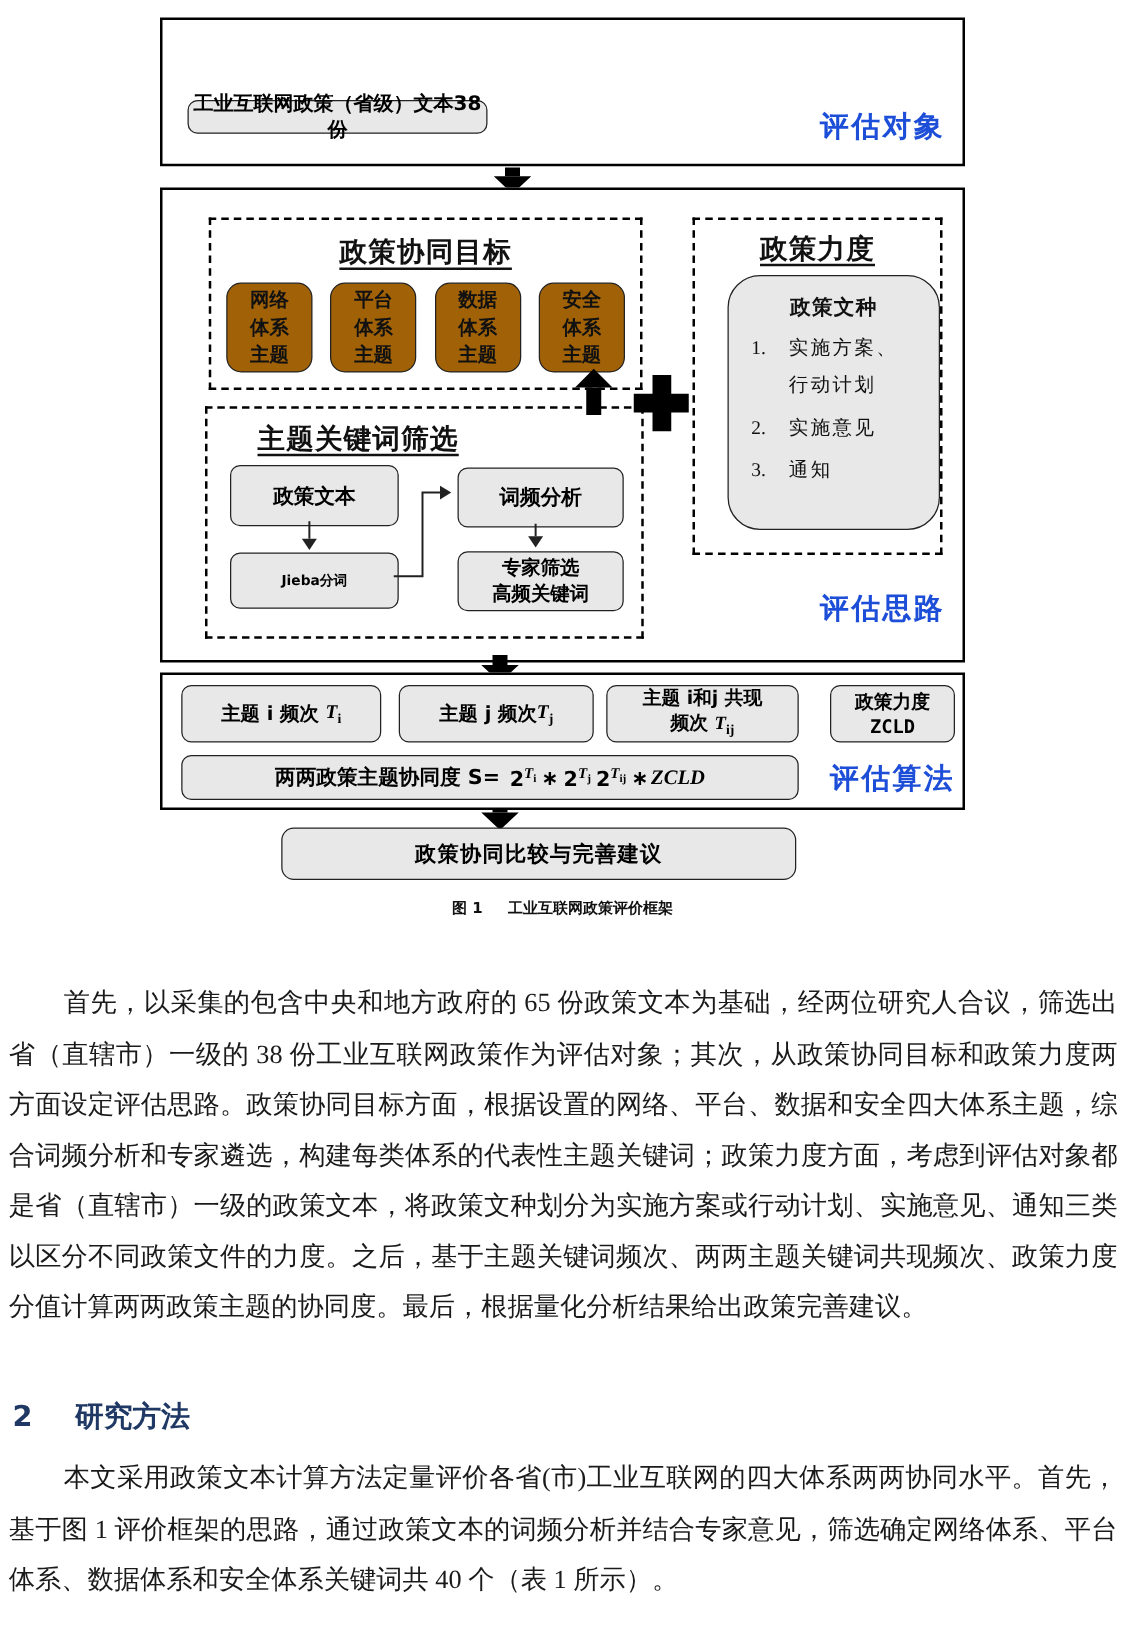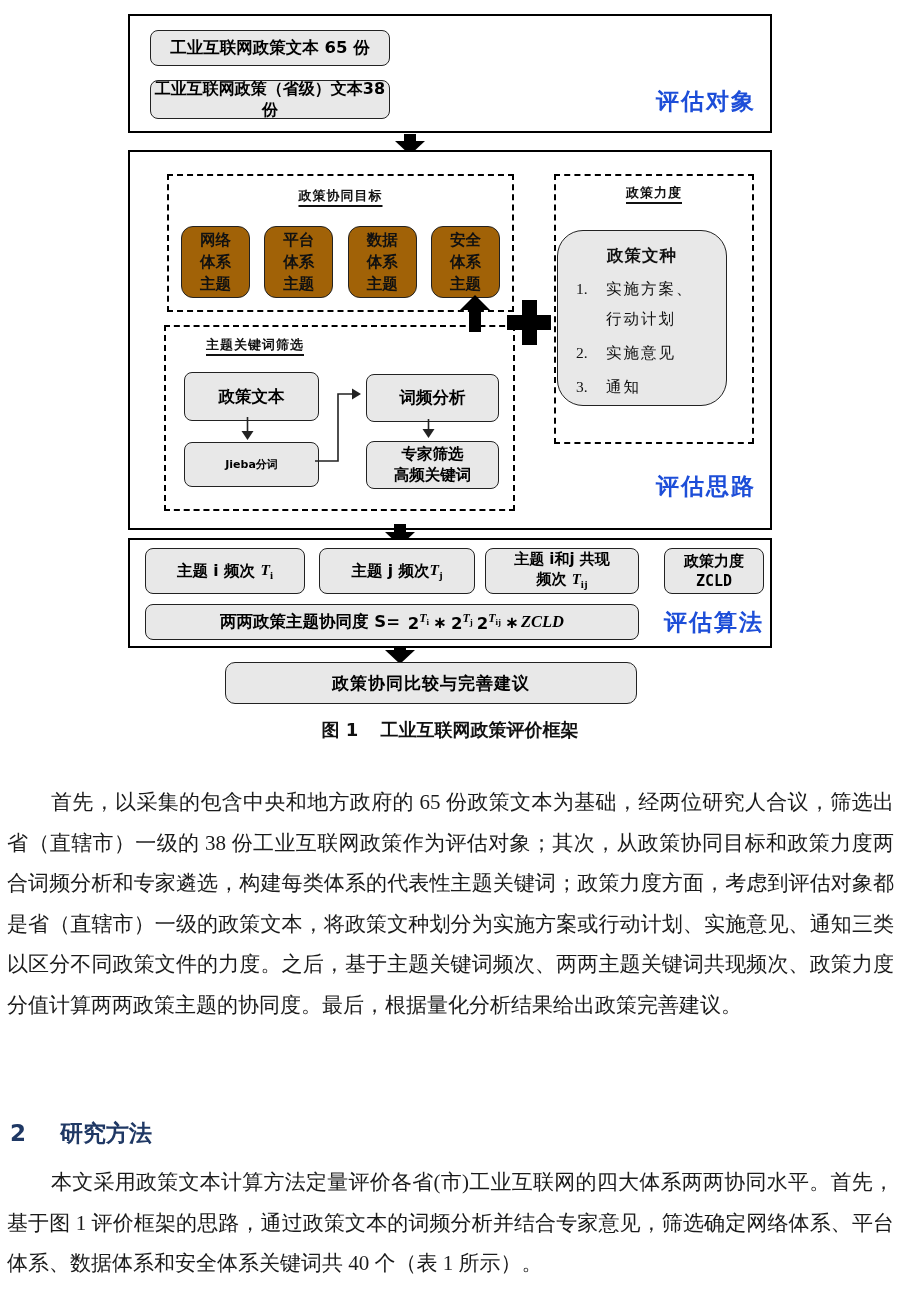--- a/index.html
+++ b/index.html
@@ -11,21 +11,21 @@
   .figure { position:absolute; left:0; top:0; width:900px; height:755px; }
 
   .frame { position:absolute; border:2px solid #000; background:#fff; }
   .side-label { position:absolute; font-weight:bold; font-size:23px; letter-spacing:2px; color:#1d4ed8; }
 
   .gbox { position:absolute; background:#E8E8E8; border:1.6px solid #222;
           border-radius:8px; display:flex; align-items:center; justify-content:center;
           text-align:center; font-weight:bold; color:#000; }
 
   .dashed { position:absolute; border:2px dashed #000; background:#fff; }
-  .dtitle { font-weight:bold; font-size:13px; text-decoration:underline;
+  .dtitle { font-weight:bold; font-size:22px; text-decoration:underline;
             text-underline-offset:5px; text-decoration-thickness:1.5px; letter-spacing:1px; }
 
   .topics { position:absolute; left:12px; right:12px; top:50px; display:flex; justify-content:space-between; }
   .topic { width:69px; height:72px; background:#a16207; border:1.6px solid #222; border-radius:12px;
            display:flex; flex-direction:column; align-items:center; justify-content:center;
            font-weight:bold; font-size:15.5px; line-height:22px; }
 
   .doc-box { position:absolute; background:#E8E8E8; border:1.6px solid #222; border-radius:26px; }
   .doc-title { text-align:center; font-weight:bold; font-size:16.5px; margin-top:14px; letter-spacing:1px; }
   .doc-list { margin-top:12px; font-family:"Liberation Serif","DejaVu Serif",serif;
@@ -52,44 +52,41 @@
   .tv i, .fpow i { font-family:"Liberation Serif","DejaVu Serif",serif; font-weight:bold; }
   .tv sub, .fpow sub { font-family:"Liberation Serif","DejaVu Serif",serif; font-weight:bold; font-size:11px; }
   .mono { font-family:"DejaVu Sans Mono","Liberation Mono",monospace; font-weight:bold; }
   .formula-box { font-size:16.5px; }
   .fpow { margin:0 2px; }
   .fpow sup { font-size:12px; }
   .fpow sup sub { font-size:9px; }
   .fstar { font-weight:bold; margin:0 2px; }
 
   .caption { position:absolute; left:0; top:718px; width:900px; text-align:center;
-             font-weight:bold; font-size:18px; }
+             font-weight:bold; font-size:12px; }
   .caption .num { margin-right:16px; }
 
   
   .para { position:absolute; left:7px; width:887px;
           font-family:"Liberation Serif","DejaVu Serif",serif;
           font-size:21px; line-height:40.5px; color:#1a1a1a; }
   .line { text-align:justify; text-align-last:justify; white-space:nowrap; }
   .line.last { text-align:left; text-align-last:left; white-space:normal; }
   .line.indent { padding-left:44px; }
 
   .sec-head { position:absolute; left:10px; top:1118px; font-weight:bold; font-size:23px; color:#1F3864; }
   .sec-head .num { margin-right:26px; }
 </style>
 </head>
 <body>
 
 <div class="figure">
 
   <div class="frame" style="left:128px; top:14px; width:644px; height:119px;">
-    <div class="gbox" style="position:absolute; left:20px; top:14px; width:240px; height:36px; font-size:16.5px;">
-      <span>工业互联网政策文本 65 份</span>
-    </div>
-    <div class="gbox" style="position:absolute; left:20px; top:64px; width:240px; height:39px; font-size:16px;">
+    <div class="gbox" style="position:absolute; left:20px; top:64px; width:240px; height:27px; font-size:16px;">
       <span>工业互联网政策（省级）文本38份</span>
     </div>
     <div class="side-label" style="right:14px; bottom:14px;">评估对象</div>
   </div>
 
   <div class="arrow-down" style="left:395px; top:134px;">
     <div class="stem" style="height:7px;"></div>
     <div class="head"></div>
   </div>
 
@@ -140,21 +137,21 @@
 
     <div class="arrow-up" style="left:330px; top:143px;">
       <div class="head"></div>
       <div class="stem" style="height:22px;"></div>
     </div>
 
     <div class="plus" style="left:377px; top:148px;"></div>
 
     <div class="dashed" style="left:424px; top:22px; width:200px; height:270px;">
       <div class="dtitle" style="text-align:center; margin-top:8px;">政策力度</div>
-      <div class="doc-box" style="left:1px; top:44px; width:170px; height:176px;margin-top:10px;">
+      <div class="doc-box" style="left:26px; top:44px; width:170px; height:204px;">
         <div class="doc-title">政策文种</div>
         <div class="doc-list">
           <div class="doc-row">
             <span class="doc-num">1.</span>
             <span>实施方案、</span>
           </div>
           <div class="doc-cont">
             <span>行动计划</span>
           </div>
           <div class="doc-row">
@@ -228,20 +225,21 @@
 
   <div class="caption">
     <span class="num">图 1</span>
     <span>工业互联网政策评价框架</span>
   </div>
 </div>
 
 <div class="para" style="top:782px;">
   <div class="line indent">首先，以采集的包含中央和地方政府的 65 份政策文本为基础，经两位研究人合议，筛选出</div>
   <div class="line">省（直辖市）一级的 38 份工业互联网政策作为评估对象；其次，从政策协同目标和政策力度两</div>
+  <div class="line">方面设定评估思路。政策协同目标方面，根据设置的网络、平台、数据和安全四大体系主题，综</div>
   <div class="line">合词频分析和专家遴选，构建每类体系的代表性主题关键词；政策力度方面，考虑到评估对象都</div>
   <div class="line">是省（直辖市）一级的政策文本，将政策文种划分为实施方案或行动计划、实施意见、通知三类</div>
   <div class="line">以区分不同政策文件的力度。之后，基于主题关键词频次、两两主题关键词共现频次、政策力度</div>
   <div class="line last">分值计算两两政策主题的协同度。最后，根据量化分析结果给出政策完善建议。</div>
 </div>
 
 <div class="sec-head">
   <span class="num">2</span>
   <span>研究方法</span>
 </div>

